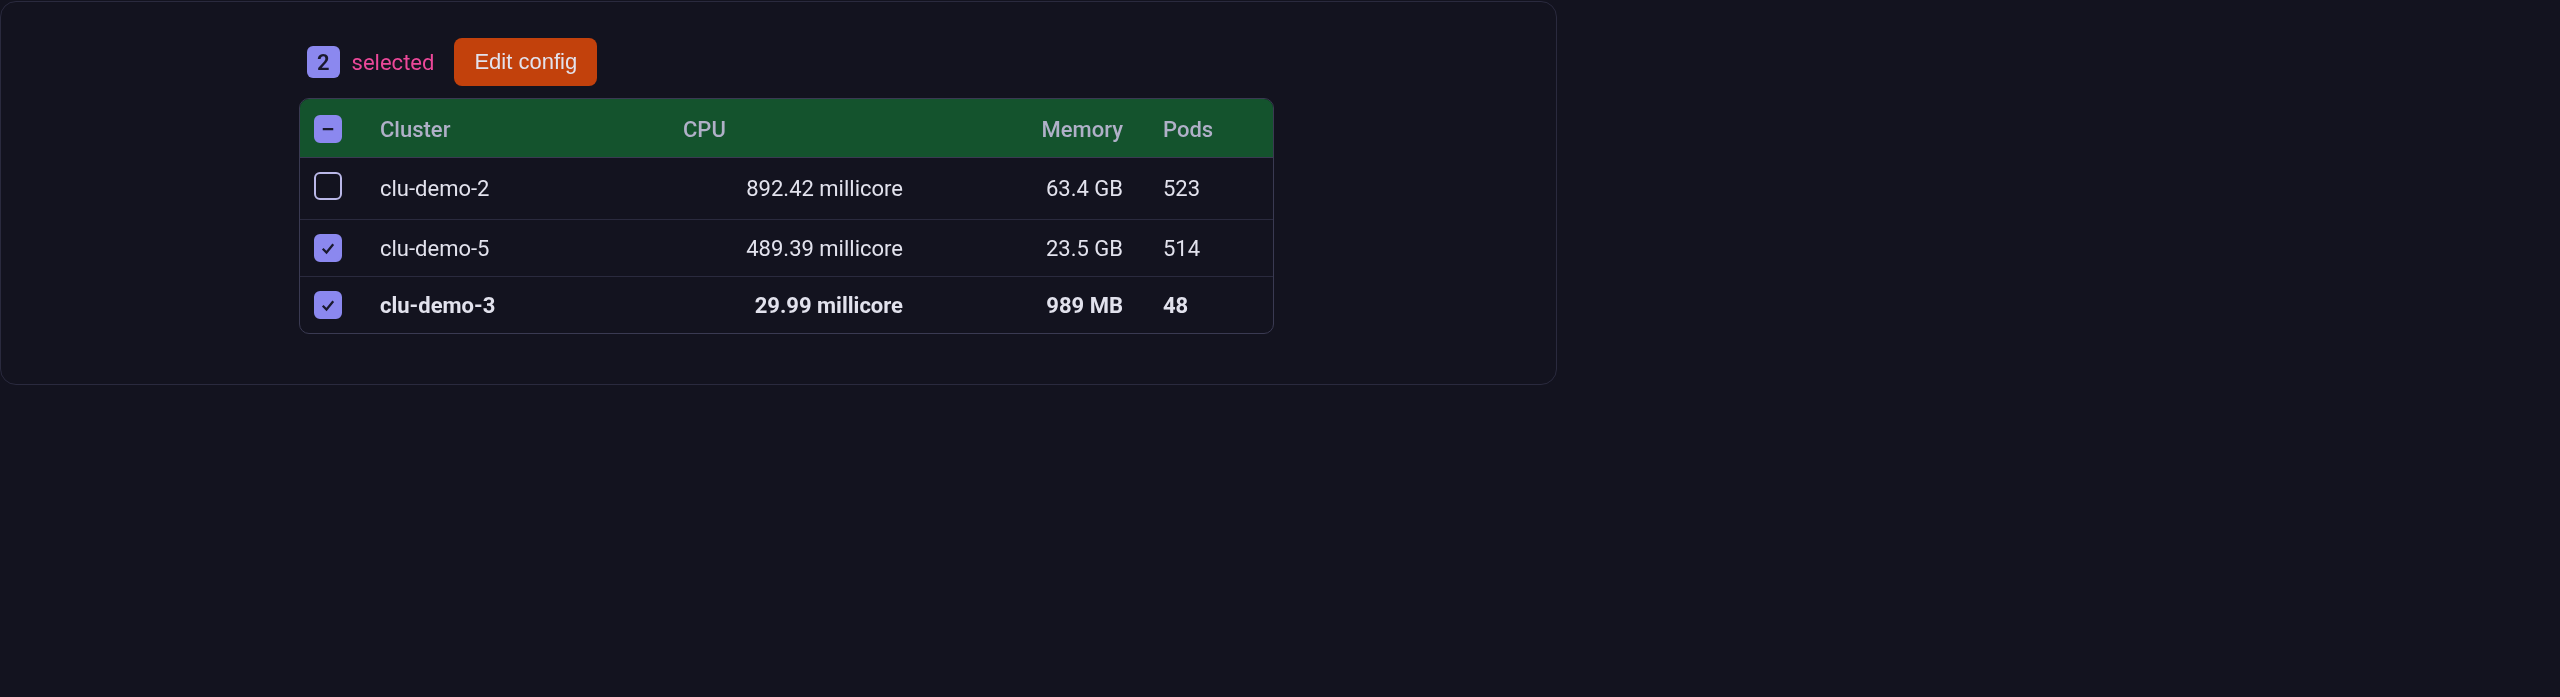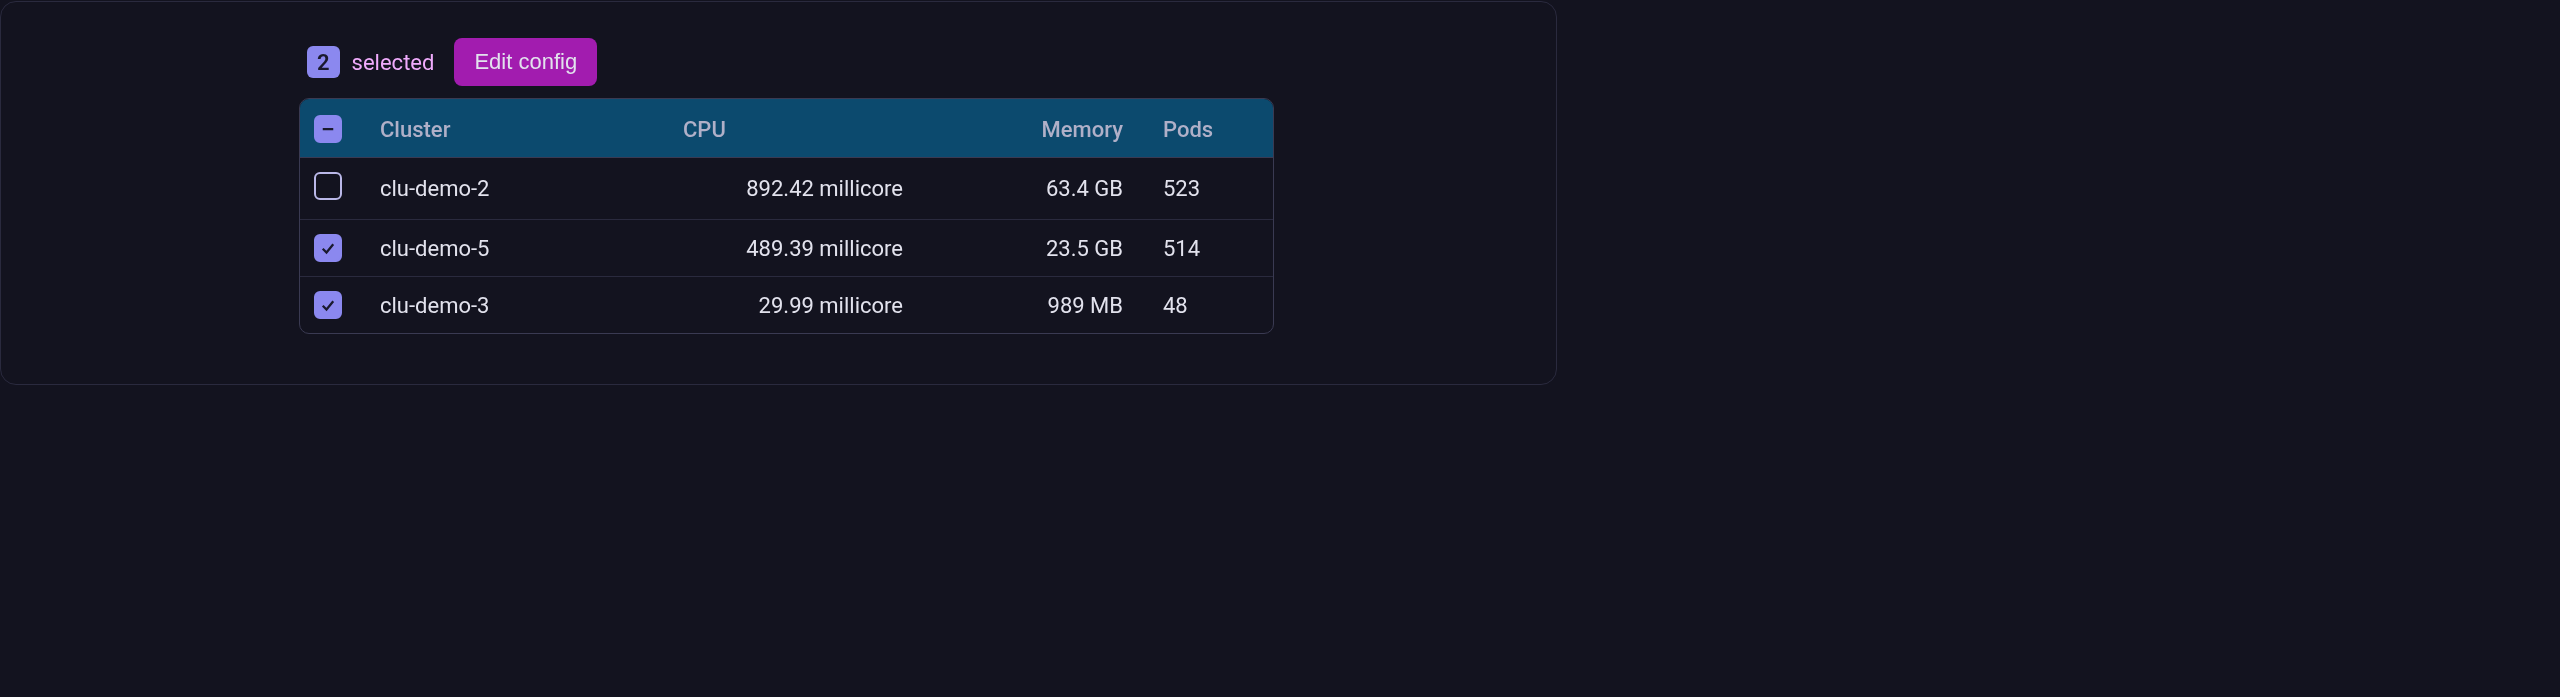--- a/index.html
+++ b/index.html
@@ -38,26 +38,26 @@
       font-size: 22px;
       border-radius: 6px;
       padding: 2px 10px;
       display: inline-flex;
       align-items: center;
       justify-content: center;
       height: 32px;
       min-width: 32px;
     }
     .selected-label {
-      color: #f0abfc;
+      color: #ec4899;
       font-size: 22px;
       margin-right: 8px;
     }
     .btn {
-      background: #a21caf;
+      background: #c2410c;
       color: #e2e2ed;
       border: none;
       border-radius: 8px;
       padding: 10px 20px;
       font-size: 22px;
       cursor: pointer;
       display: inline-flex;
       align-items: center;
       gap: 12px;
       height: 48px;
@@ -78,28 +78,29 @@
       border-collapse: collapse;
       color: #e2e2ed;
       font-size: 22px;
     }
     .table th {
       text-align: left;
       font-weight: 500;
       color: #b0b0c8;
       padding: 16px 20px 14px 20px;
       border-bottom: 1px solid #3a3a52;
-      background: #0c4a6e;
+      background: #14532d;
     }
     .table td {
       padding: 14px 20px;
       border-bottom: 1px solid #2a2a3e;
     }
     .table tr:last-child td {
       border-bottom: none;
+      font-weight: bold;
     }
     .col-check {
       width: 60px;
       padding-left: 14px !important;
       padding-right: 0 !important;
     }
     .col-cluster { }
     .col-cpu { text-align: right; width: 260px; }
     .col-mem { text-align: right !important; width: 220px; }
     .col-pods { text-align: left; width: 130px; padding-right: 24px !important; }

